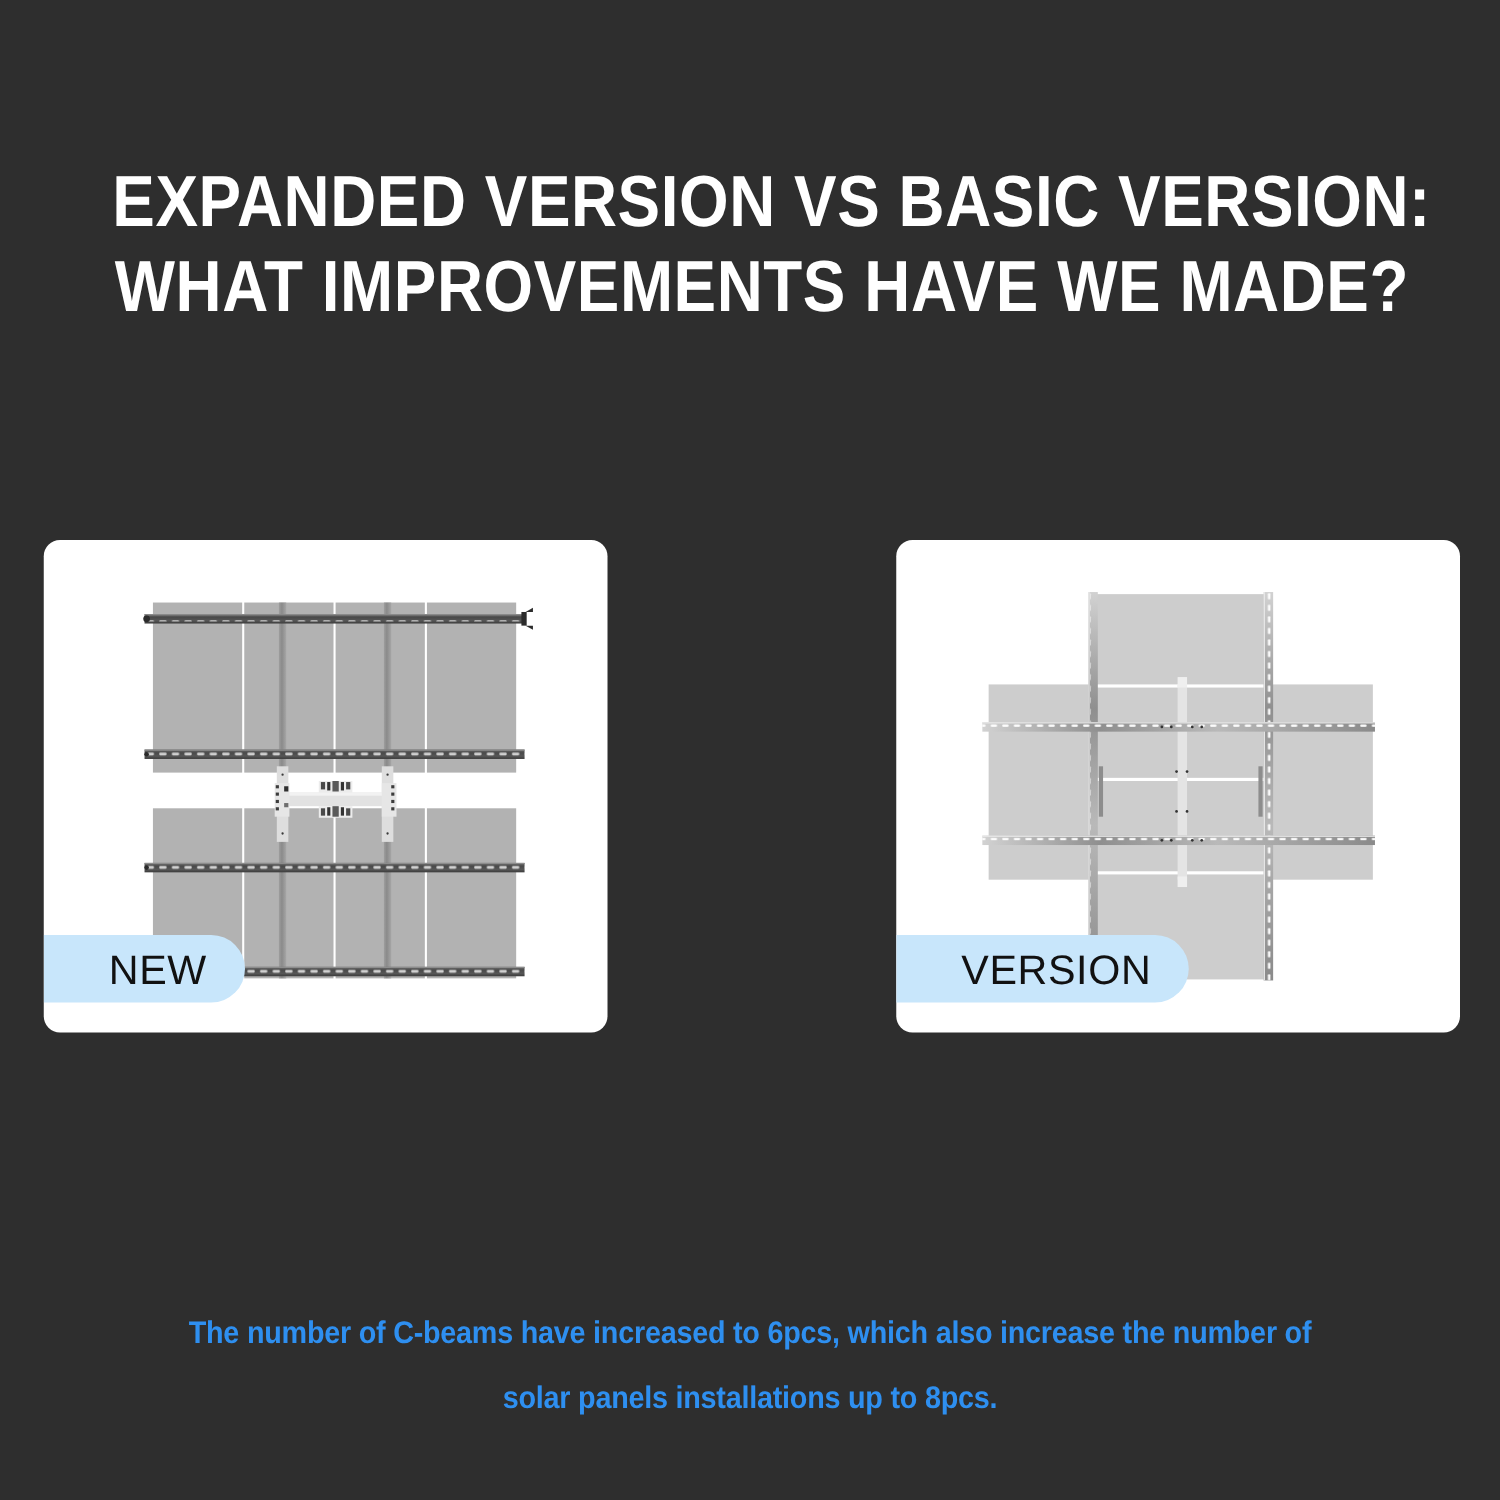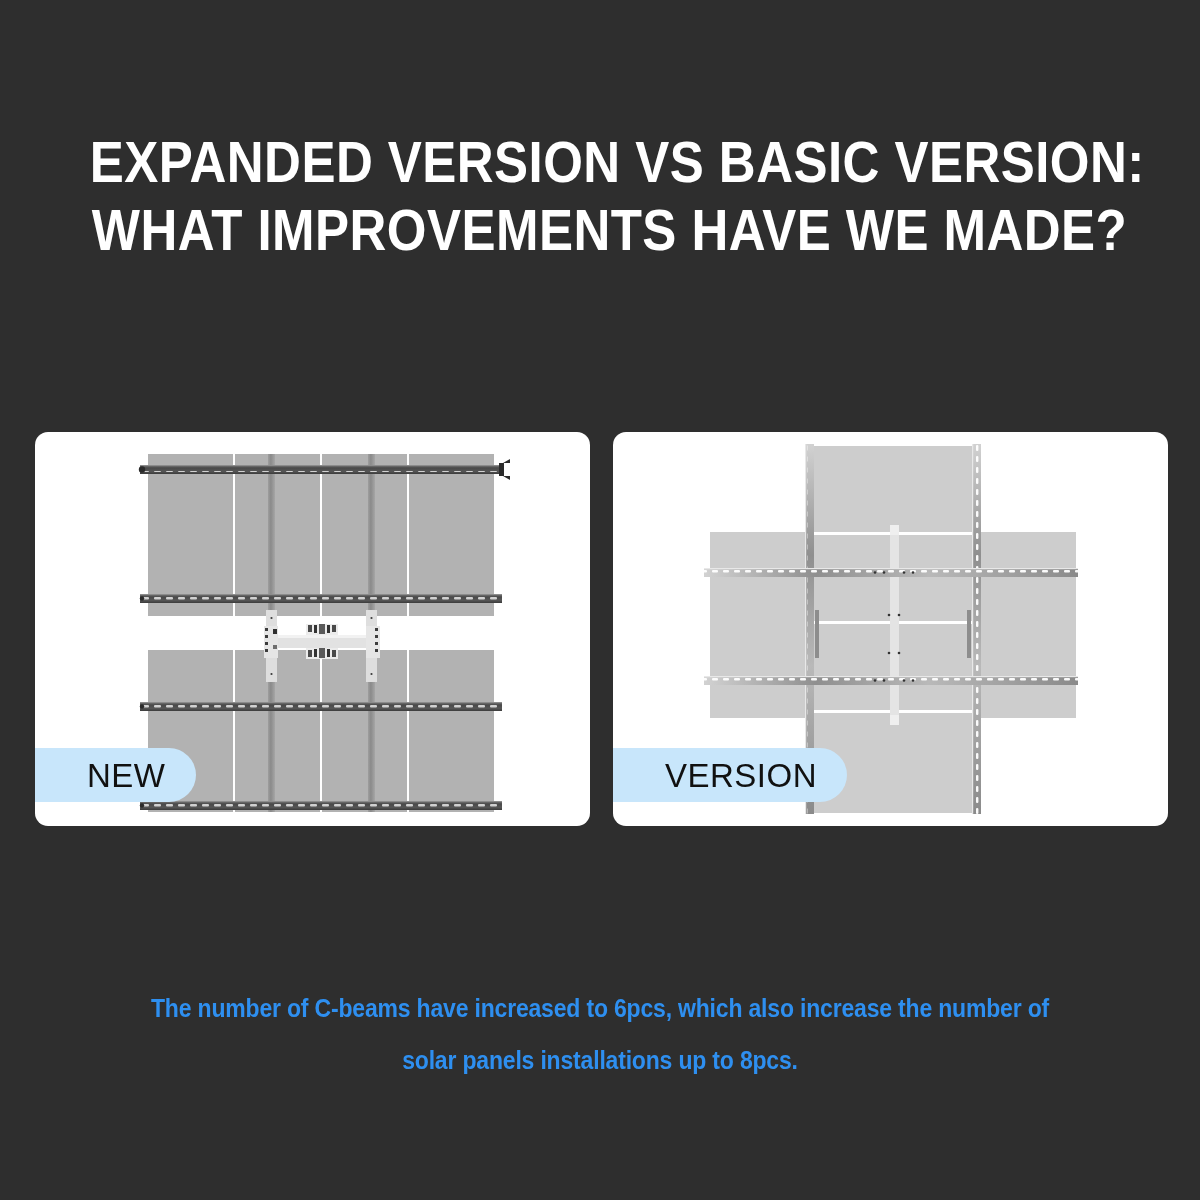--- a/index.html
+++ b/index.html
@@ -43,21 +43,21 @@
     position: absolute;
     top: 432px;
     left: 35px;
     width: 1133px;
     height: 394px;
     display: flex;
     justify-content: space-between;
   }
   .card {
     position: relative;
-    width: 555px;
+    width: 451px;
     height: 394px;
     background: #ffffff;
     border-radius: 13px;
     overflow: hidden;
   }
 
   .diagram {
     position: absolute;
     inset: 0;
   }
@@ -82,21 +82,21 @@
     font-family: "Liberation Sans", sans-serif;
     font-weight: 400;
     font-size: 33px;
     letter-spacing: 0.5px;
     line-height: 1;
   }
 
   
   .caption-block {
     position: absolute;
-    top: 982px;
+    top: 1040px;
     left: 60px;
     width: 1080px;
     text-align: center;
   }
   .caption-line {
     color: #2e8ff0;
     font-family: "Liberation Sans Narrow", "Liberation Sans", sans-serif;
     font-weight: 700;
     font-size: 25px;
     line-height: 52px;

